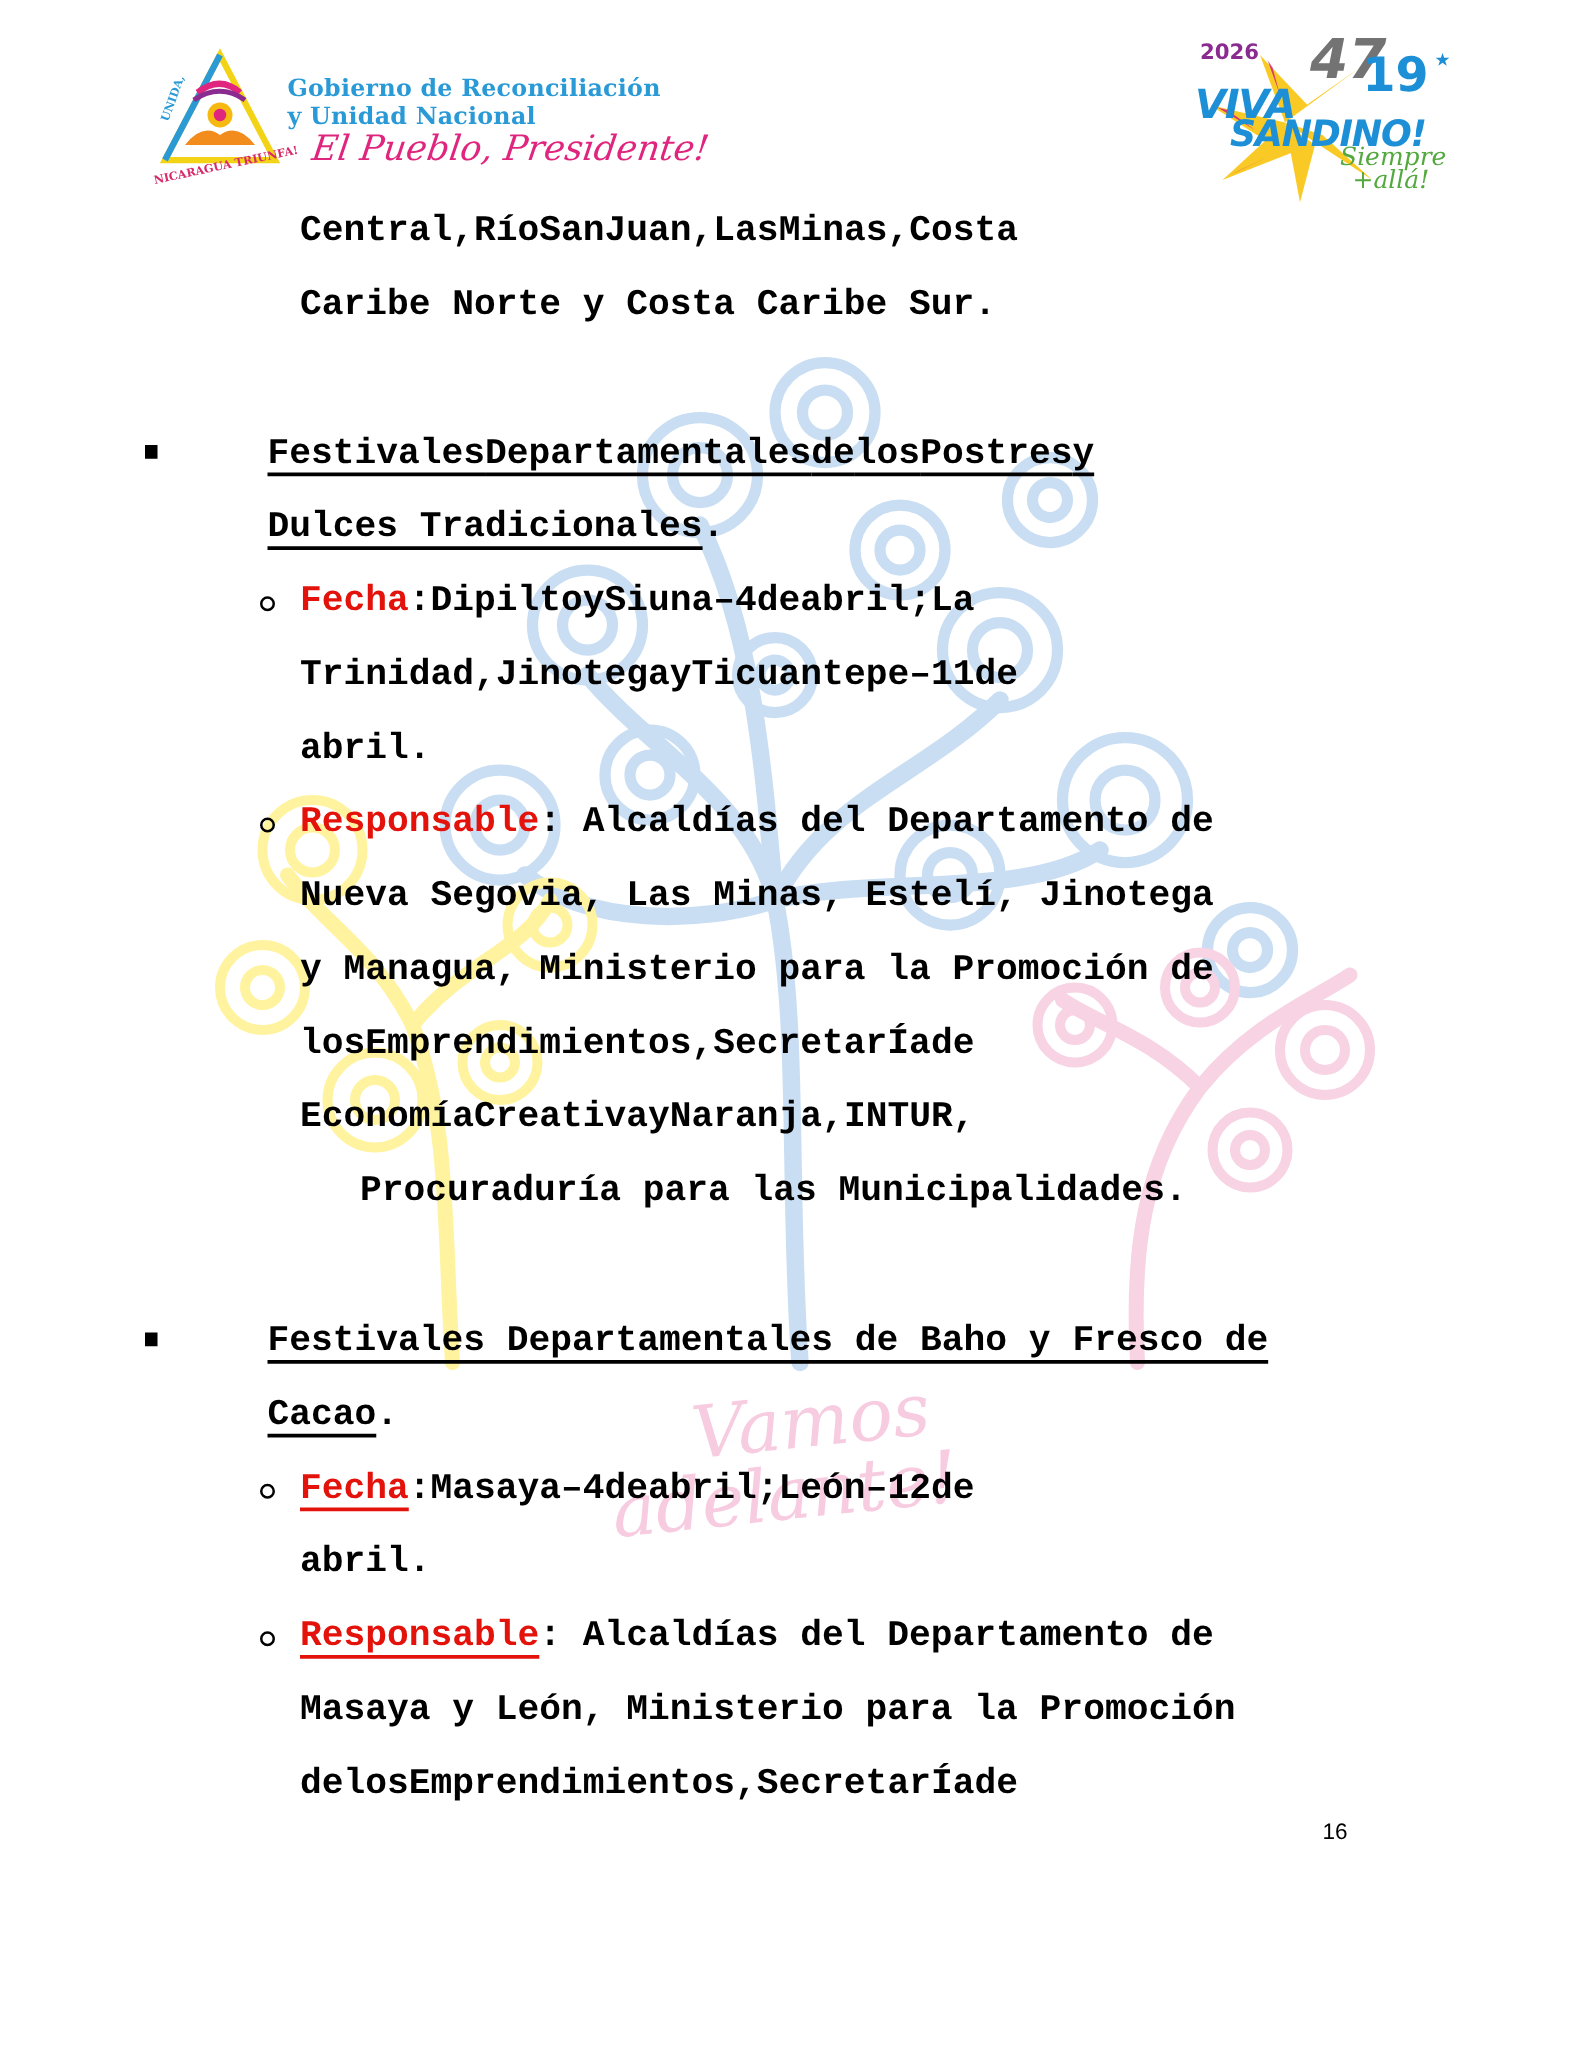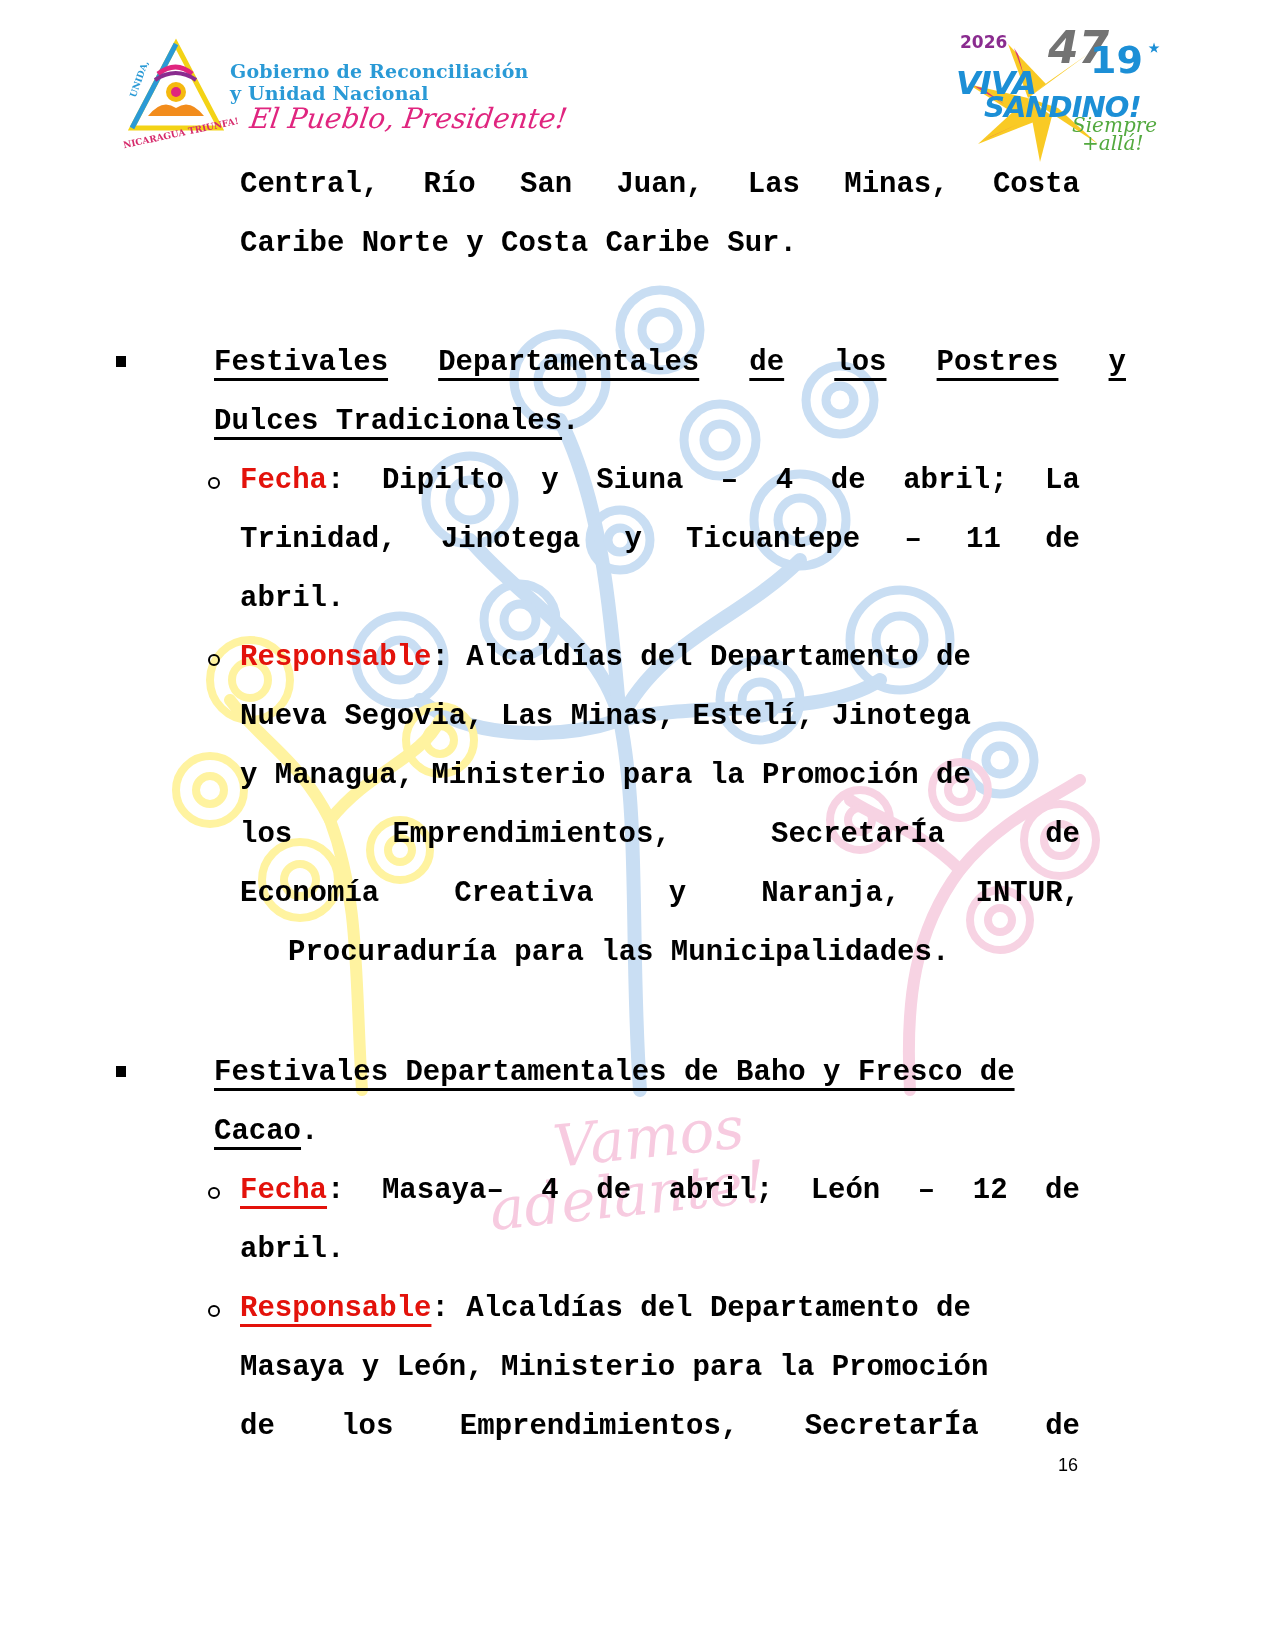--- a/index.html
+++ b/index.html
@@ -27,21 +27,21 @@
   .lr-sun { position: absolute; left: 0; top: 0; }
 
   
   .watermark { position: absolute; left: 0; top: 0; width: 1275px; height: 1650px; pointer-events: none; }
   .wm-vamos { position: absolute; left: 556px; top: 1108px; font-family: "DejaVu Serif", serif; font-style: italic; font-size: 58px; color: #f7cbe0; transform: rotate(-6deg); line-height: 56px; }
   .wm-slogan { position: absolute; left: 770px; top: 1118px; font-family: "Liberation Mono", monospace; font-weight: bold; font-size: 40px; line-height: 38px; color: #c9def3; }
 
   
   .content { position: absolute; left: 0; top: 0; width: 1275px; }
   .line { position: absolute; font-family: "Liberation Mono", "DejaVu Sans Mono", monospace; font-weight: bold; font-size: 29px; white-space: nowrap; letter-spacing: 0px; }
-  .just { display: flex; justify-content: space-between; }
+  .just { display: flex; justify-content: flex-start; }
   .ul { text-decoration: underline; text-decoration-thickness: 3px; text-underline-offset: 8px; margin-left: 46px; }
   .red { color: #e3120b; }
   .red-ul { color: #e3120b; text-decoration: underline; text-decoration-color: #e3120b; text-decoration-thickness: 3px; text-underline-offset: 8px; }
   .bullet-sq { position: absolute; left: 116px; width: 10px; height: 11px; background: #000; }
   .bullet-circ { position: absolute; left: 208px; width: 12px; height: 12px; border: 2px solid #000; border-radius: 50%; box-sizing: border-box; }
   .page-num { position: absolute; left: 1058px; top: 1455px; font-family: "Liberation Sans", sans-serif; font-size: 18px; color: #000; }
 </style>
 </head>
 <body>
 

